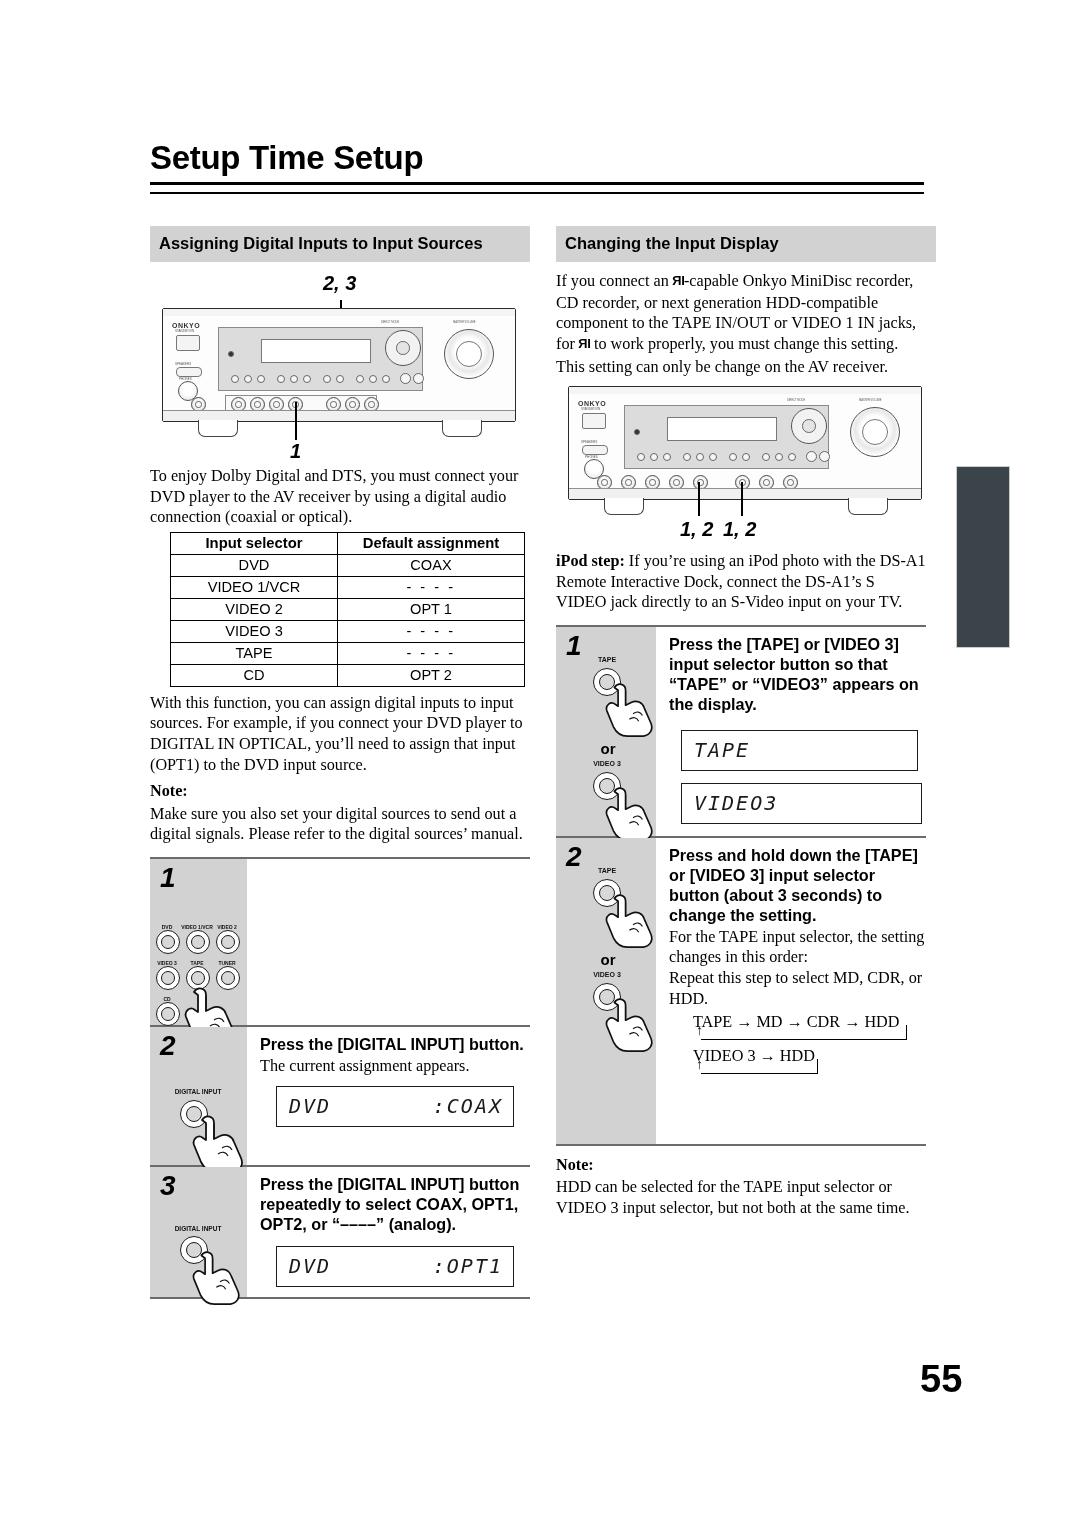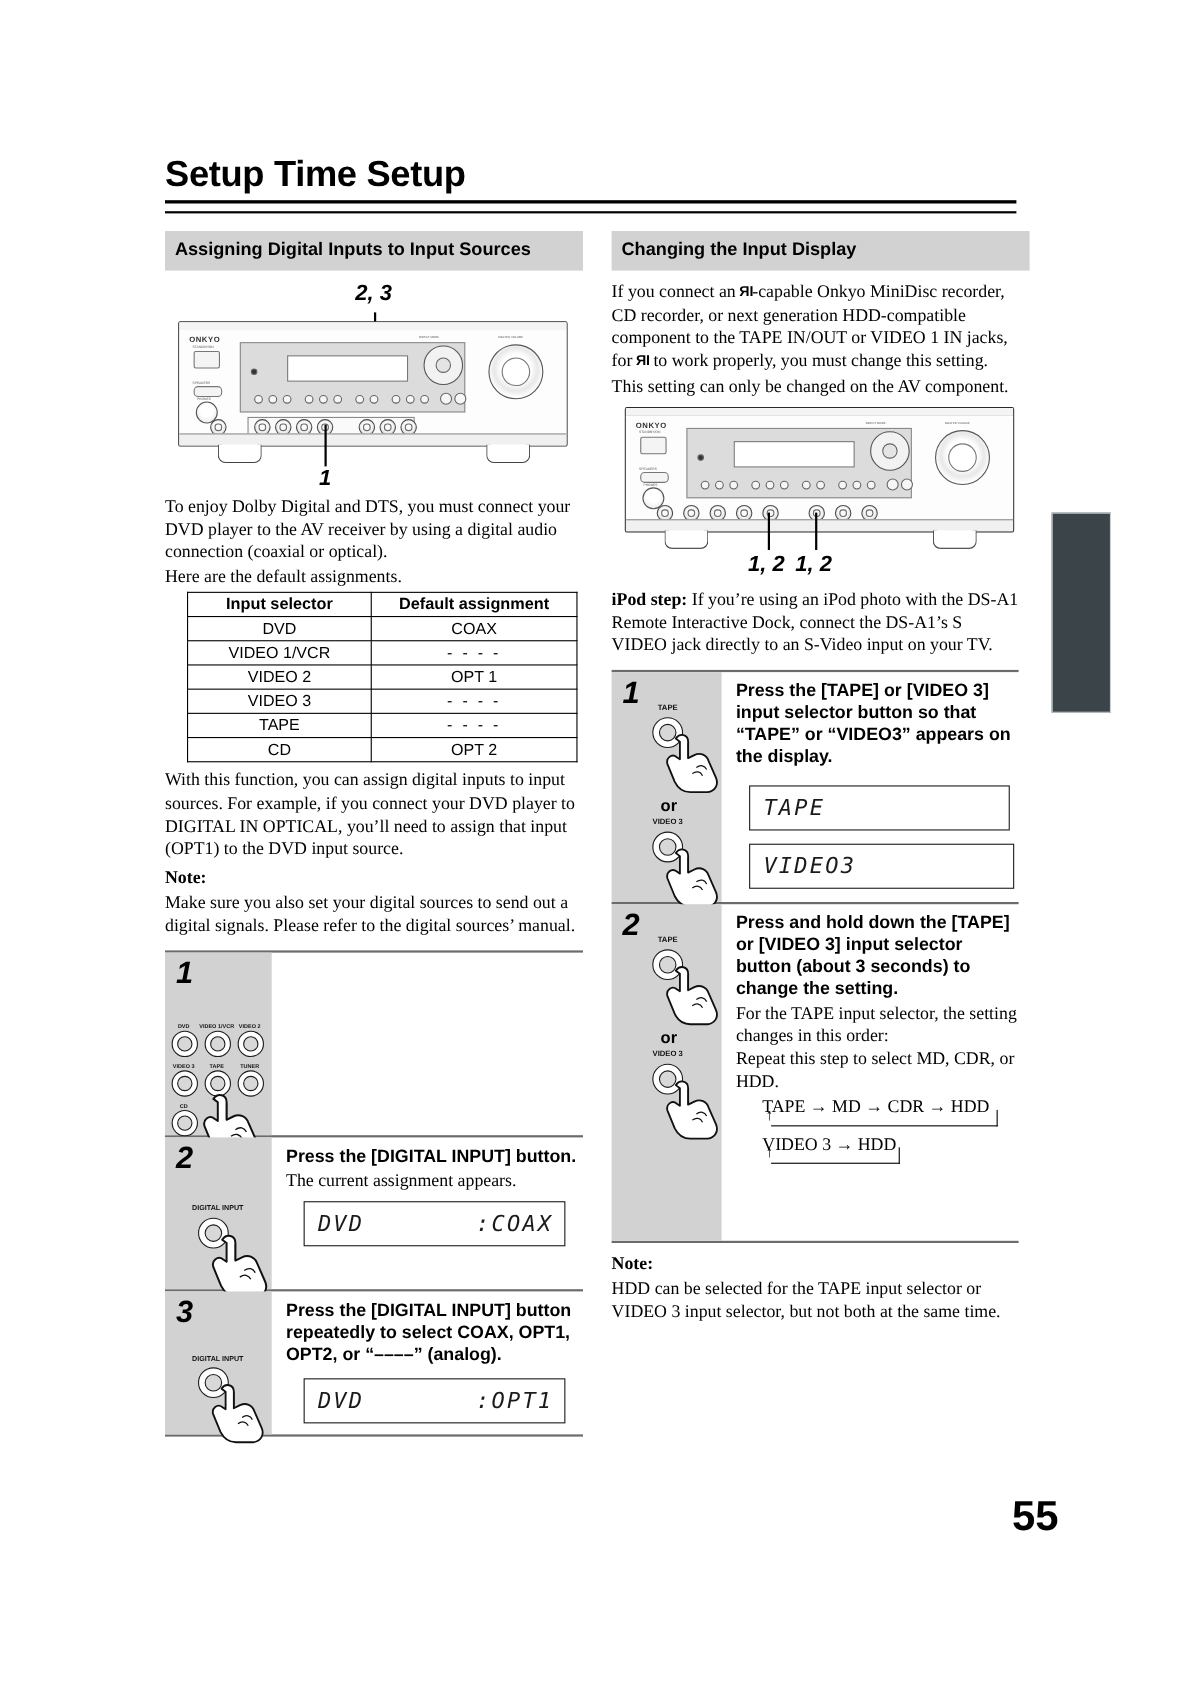--- a/index.html
+++ b/index.html
@@ -8,21 +8,21 @@
   .page{position:absolute;inset:0;background:#fff;}
 
   
   #page-title{position:absolute;left:150px;top:139px;width:790px;
       font-family:"Liberation Sans",sans-serif;font-weight:bold;
       font-size:33px;letter-spacing:-.3px;color:#000;}
   #title-rule{position:absolute;left:150px;top:182px;width:774px;height:7px;
       border-top:3px solid #000;border-bottom:2px solid #000;}
 
   
-  .col{position:absolute;top:210px;}
+  .col{position:absolute;top:226px;}
   .col-left{left:150px;width:380px;}
   .col-right{left:556px;width:370px;}
 
   .sec-head{background:#d2d2d2;font-family:"Liberation Sans",sans-serif;
       font-weight:bold;font-size:16.5px;line-height:23px;
       padding:6px 9px 7px 9px;margin:0 0 9px 0;}
   .sec-head.two{width:362px;}
 
   p.body{font-size:16.2px;line-height:20.6px;margin:0 0 2px 0;
       text-align:left;}
@@ -209,21 +209,20 @@
         <div class="rcv-foot"></div>
       </div>
       <div class="foot" style="left:48px;top:148px;width:38px;height:16px;"></div>
       <div class="foot" style="left:292px;top:148px;width:38px;height:16px;"></div>
 
       <div class="vline" style="left:145px;top:130px;height:38px;"></div>
       <div class="callout" style="left:140px;top:168px;">1</div>
     </div>
 
     <p class="body">To enjoy Dolby Digital and DTS, you must connect your DVD player to the AV receiver by using a digital audio connection (coaxial or optical).</p>
-    <p class="body">Here are the default assignments.</p>
 
     <table class="assign">
       <thead>
         <tr>
           <th>Input selector</th>
           <th>Default assignment</th>
         </tr>
       </thead>
       <tbody>
         <tr>
@@ -338,21 +337,21 @@
       </div>
 
     </div>
   </div>
 
   <div class="col col-right">
 
     <div class="sec-head two">Changing the Input Display</div>
 
     <p class="body"><span>If you connect an </span><span class="ri"><b>R</b>I</span><span>-capable Onkyo MiniDisc recorder, CD recorder, or next generation HDD-compatible component to the TAPE IN/OUT or VIDEO 1 IN jacks, for </span><span class="ri"><b>R</b>I</span><span> to work properly, you must change this setting.</span></p>
-    <p class="body">This setting can only be changed on the AV component.</p>
+    <p class="body">This setting can only be change on the AV receiver.</p>
 
     <div class="recv-wrap" style="height:165px;margin-top:8px;">
       <div class="receiver" style="left:12px;top:0px;width:352px;height:112px;">
         <div class="rcv-top"></div>
         <div class="rcv-body">
           <div class="brand" style="left:9px;top:6px;font-size:7px;">ONKYO</div>
           <div class="rect-btn" style="left:13px;top:19px;width:22px;height:14px;"></div>
           <div class="rect-btn" style="left:13px;top:51px;width:24px;height:8px;border-radius:4px;"></div>
           <div class="powerbtn" style="left:15px;top:65px;width:18px;height:18px;"></div>
           <div class="tinylab" style="left:12px;top:13px;font-size:3px;">STANDBY/ON</div>

